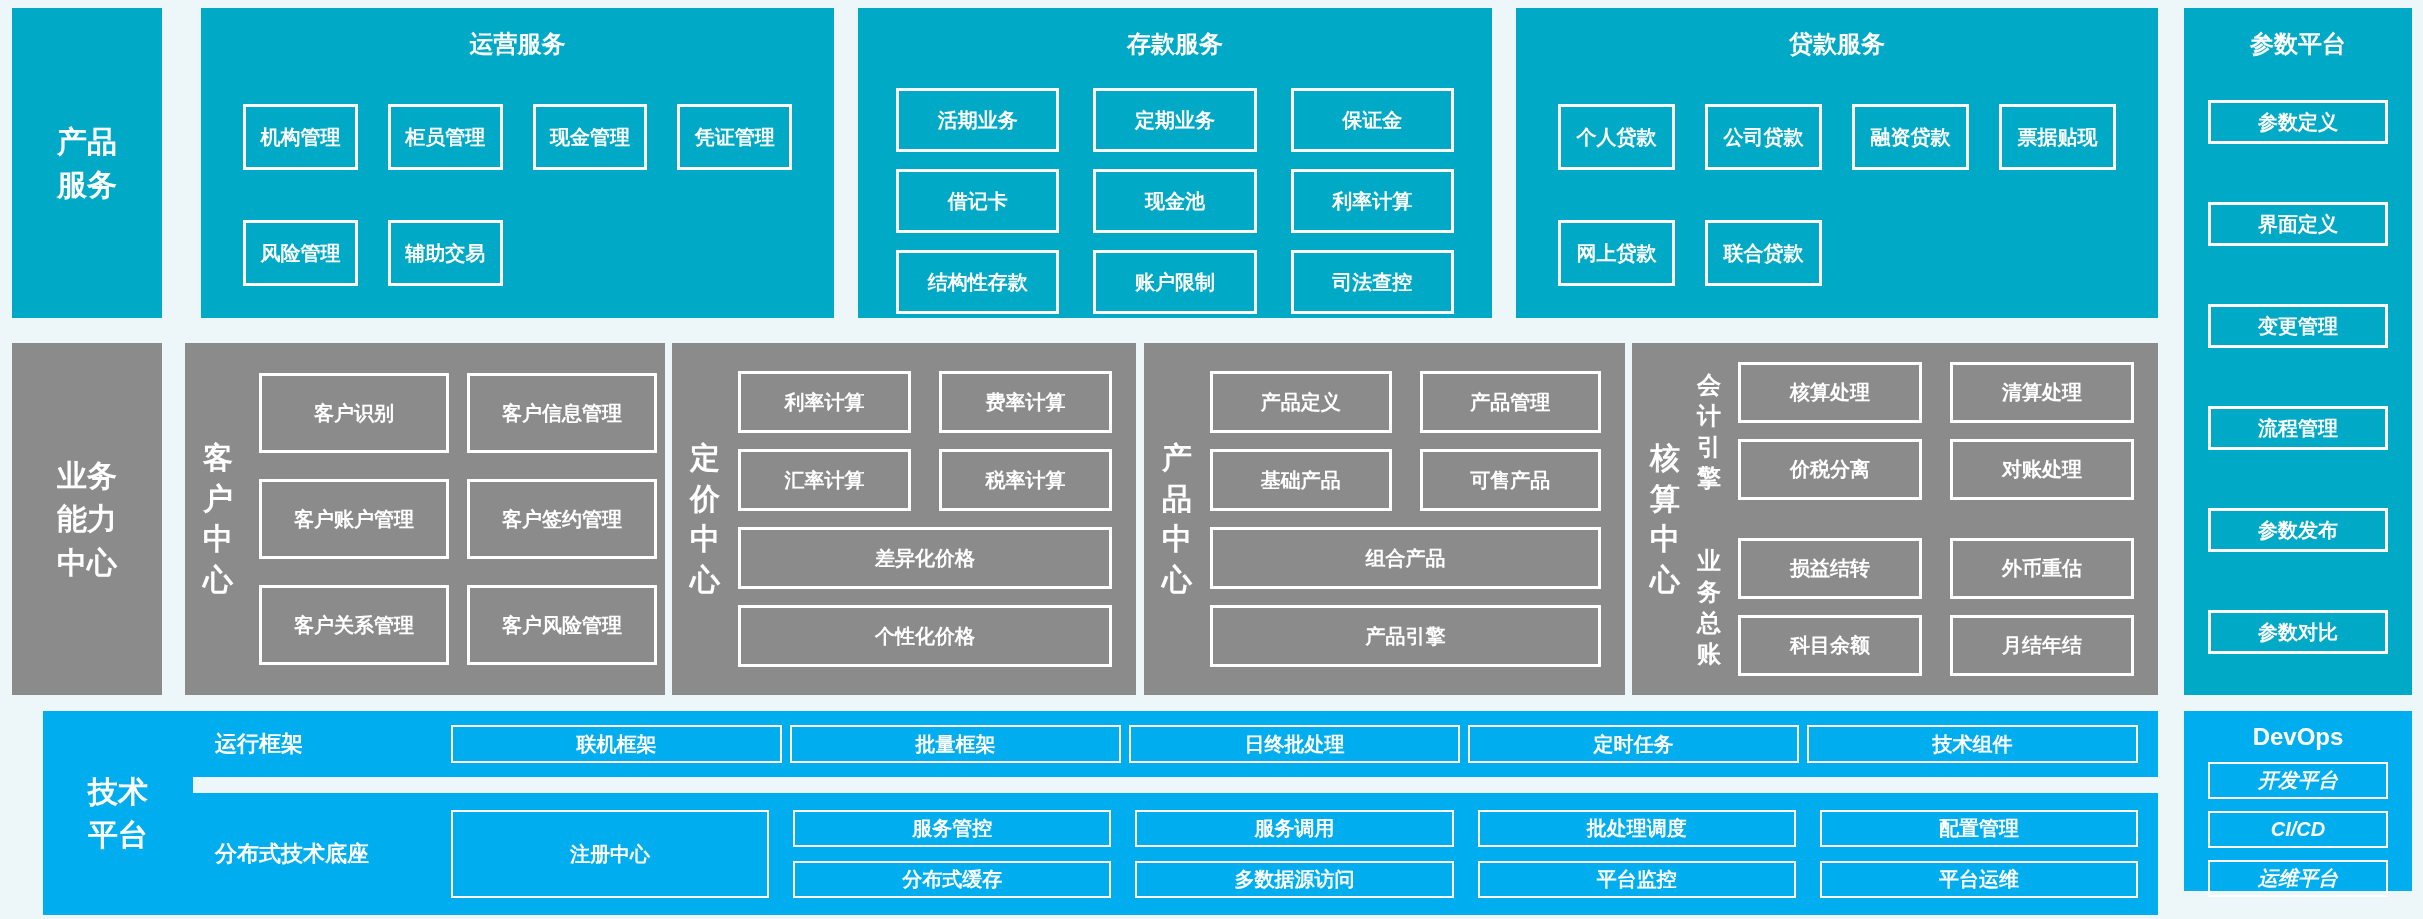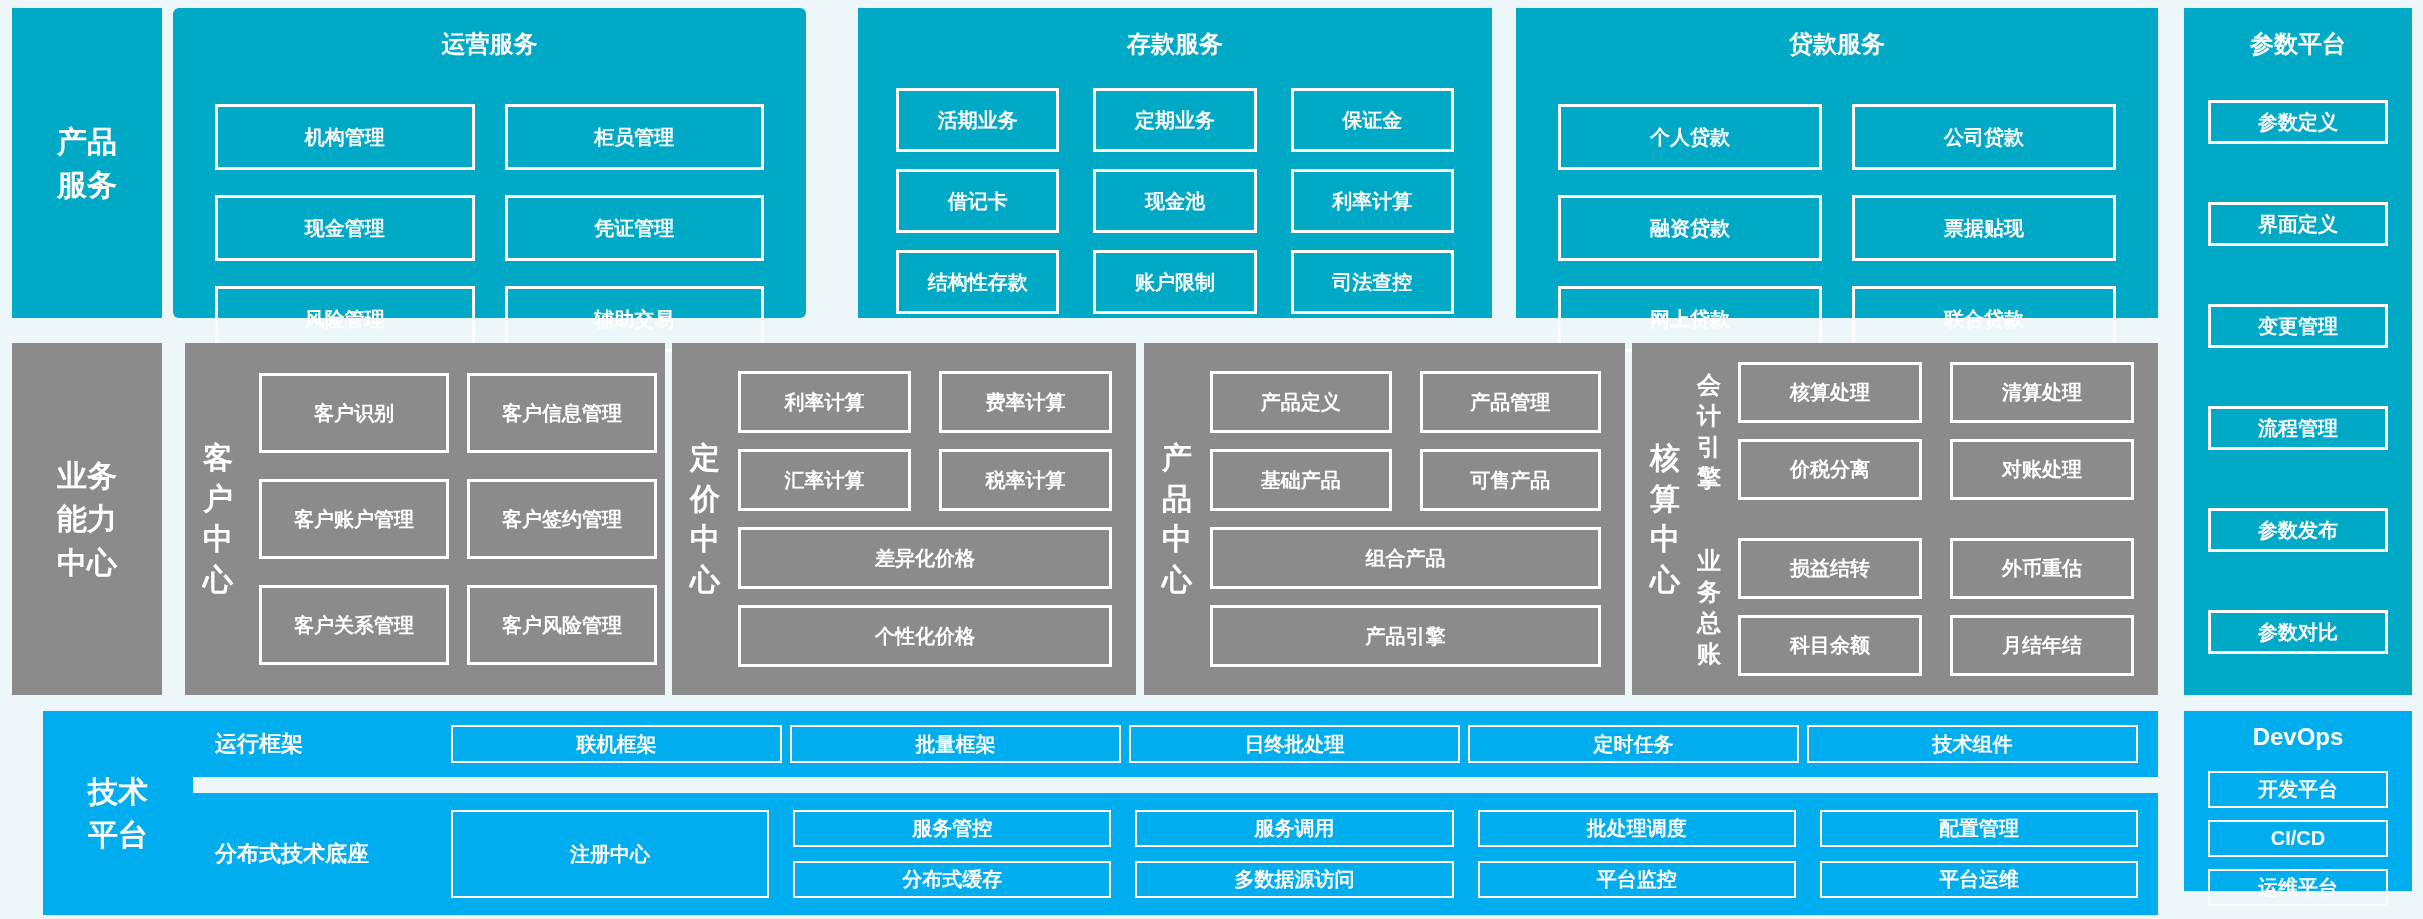--- a/index.html
+++ b/index.html
@@ -53,27 +53,27 @@
   .box {
     border: 3px solid #fff;
     color: #fff;
     font-weight: bold;
     font-size: 20px;
     display: flex;
     align-items: center;
     justify-content: center;
     text-align: center;
   }
-  #sec-operations { left: 173px;  width: 633px; border-radius: 6px; }
+  #sec-operations { left: 201px;  width: 633px; }
   #sec-deposit    { left: 858px;  width: 634px; }
   #sec-loan       { left: 1516px; width: 642px; }
   .grid-2x3 {
     display: grid;
-    grid-template-columns: repeat(2, 1fr);
-    gap: 25px 30px;
+    grid-template-columns: repeat(4, 1fr);
+    gap: 50px 30px;
     padding: 44px 42px 0 42px;
   }
   .grid-2x3 .box { height: 66px; }
   .grid-3x3 {
     display: grid;
     grid-template-columns: repeat(3, 1fr);
     gap: 17px 34px;
     padding: 28px 38px 0 38px;
   }
   .grid-3x3 .box { height: 64px; }
@@ -227,21 +227,21 @@
 
   
   #sec-devops {
     position: absolute;
     left: 2184px; top: 711px; width: 228px; height: 180px;
     display: flex; flex-direction: column; align-items: center;
   }
   #sec-devops .sec-title { padding-top: 12px; font-size: 24px; }
   #sec-devops .col-items {
     display: flex; flex-direction: column; align-items: center;
-    gap: 12px; margin-top: 20px;
+    gap: 12px; margin-top: 11px; font-style: italic;
   }
   #sec-devops .box2 { width: 180px; height: 37px; }
 </style>
 </head>
 <body>
 
 <div id="canvas">
 
   <div class="rail teal" id="rail-product">
     <span>产品服务</span>

